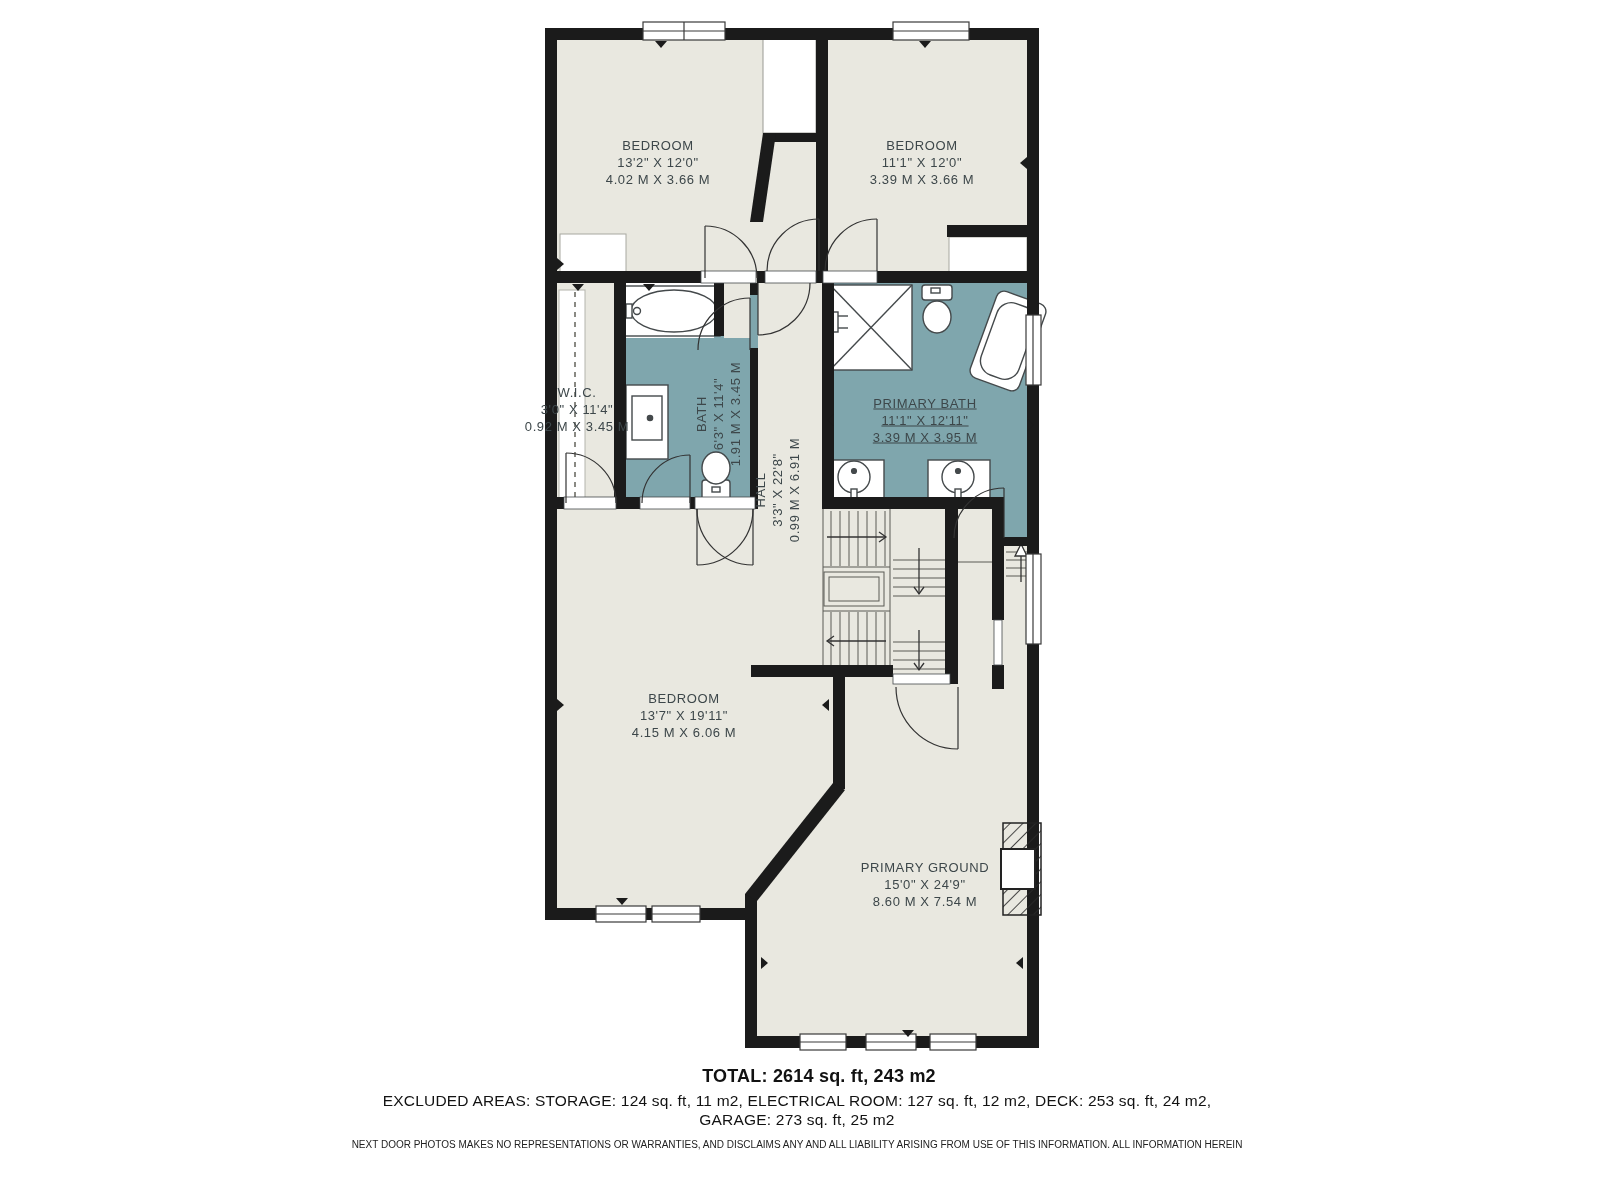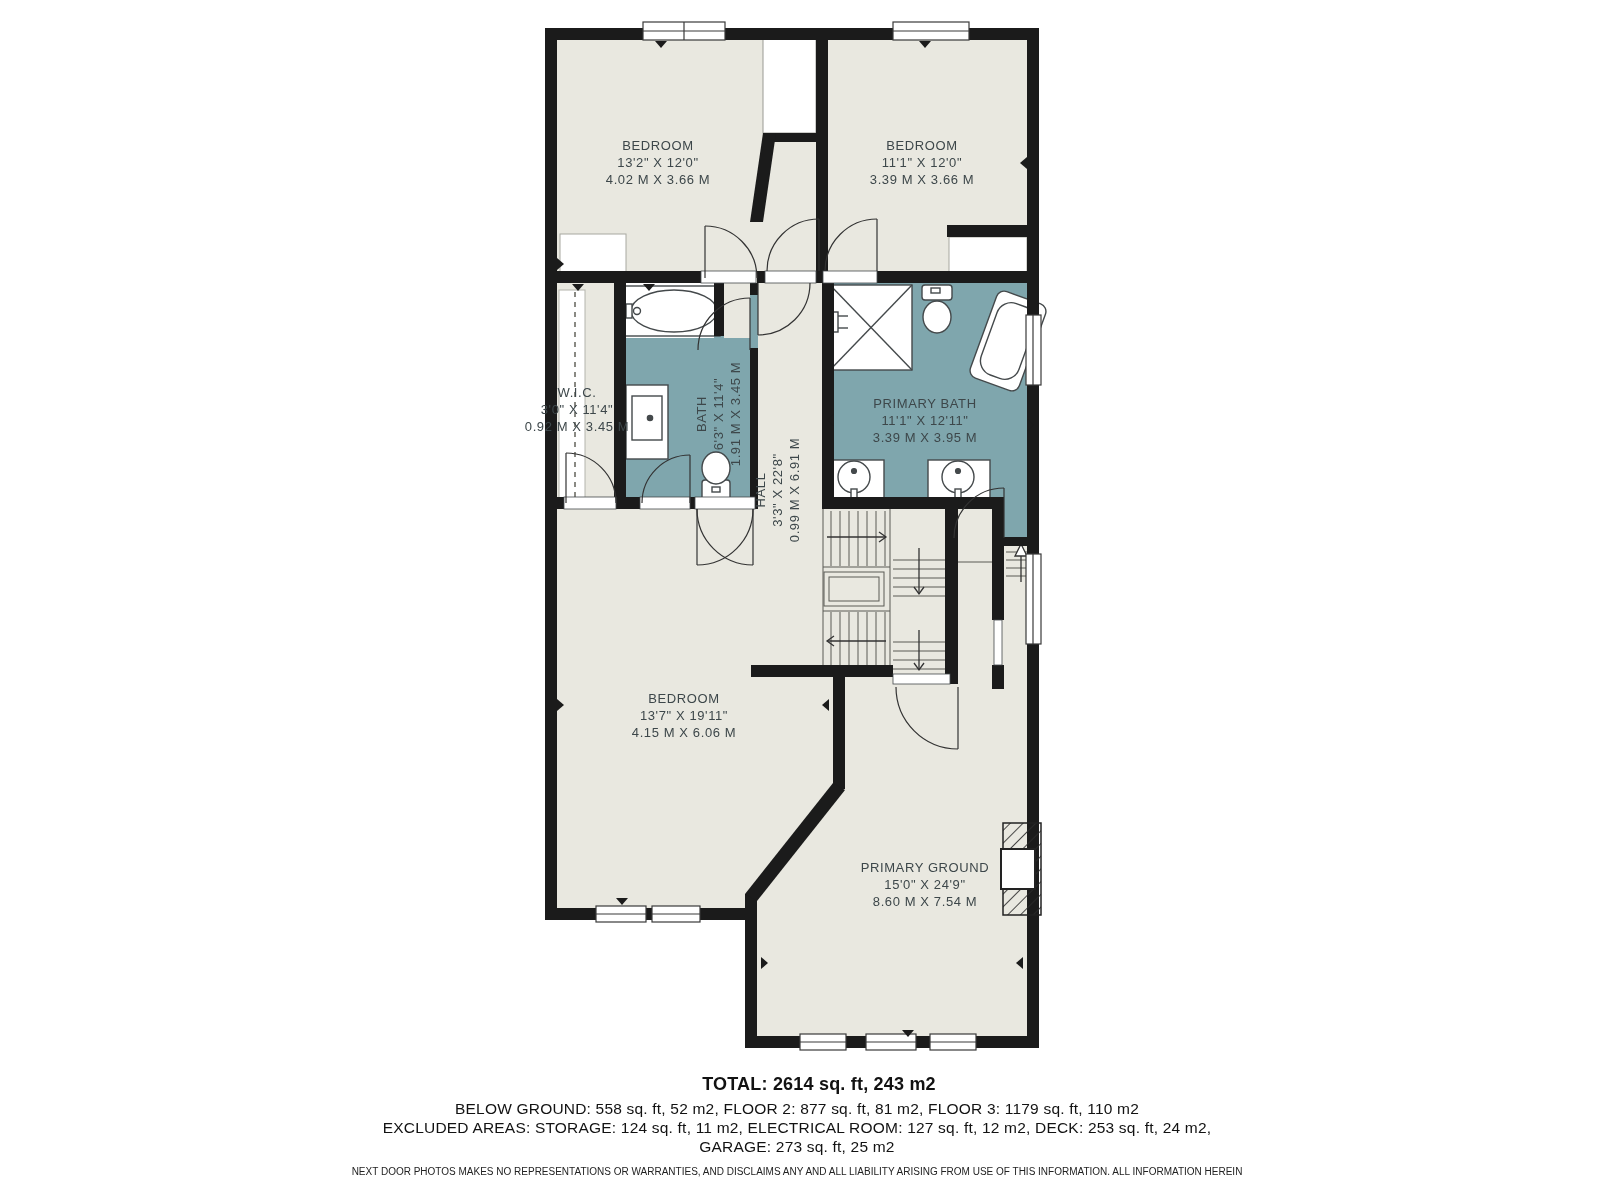--- a/index.html
+++ b/index.html
@@ -5,21 +5,21 @@
   html,body{margin:0;padding:0;background:#ffffff;}
   #stage{position:relative;width:1594px;height:1200px;background:#ffffff;overflow:hidden;
          font-family:"Liberation Sans", sans-serif;}
   #plan-svg{position:absolute;left:0;top:0;}
   .room-label{position:absolute;transform:translate(-50%,-50%);text-align:center;
               color:#3d474a;font-size:13px;line-height:17px;letter-spacing:0.6px;
               white-space:nowrap;z-index:5;}
   .room-label.rot{transform:translate(-50%,-50%) rotate(-90deg);}
   .room-label .rname{font-weight:normal;}
   #footer{position:absolute;left:0;top:1062px;width:100%;text-align:center;color:#121212;z-index:5;}
-  #footer .total{font-size:18px;font-weight:bold;margin:12px 0 4px 0;letter-spacing:0.2px;padding-left:44px;}
+  #footer .total{font-size:18px;font-weight:bold;margin:4px 0 4px 0;letter-spacing:0.2px;padding-left:44px;}
   #footer .sline{font-size:15.5px;line-height:19px;letter-spacing:0.2px;}
   #footer .disclaimer{margin-top:9px;font-size:10px;line-height:13px;color:#222;
                       max-width:1120px;margin-left:auto;margin-right:auto;}
 </style>
 </head>
 <body>
 
 <div id="stage">
 
   <svg id="plan-svg" width="1600" height="1200" viewBox="0 0 1600 1200">
@@ -358,41 +358,40 @@
     <div class="rdim">6'3" X 11'4"</div>
     <div class="rdim">1.91 M X 3.45 M</div>
   </div>
 
   <div class="room-label rot" style="left:777px;top:490px;">
     <div class="rname">HALL</div>
     <div class="rdim">3'3" X 22'8"</div>
     <div class="rdim">0.99 M X 6.91 M</div>
   </div>
 
-  <div class="room-label" style="left:925px;top:420px;">
+  <div class="room-label" style="left:925px;top:420px;text-decoration:underline;">
     <div class="rname">PRIMARY BATH</div>
     <div class="rdim">11'1" X 12'11"</div>
     <div class="rdim">3.39 M X 3.95 M</div>
   </div>
 
   <div class="room-label" style="left:684px;top:715px;">
     <div class="rname">BEDROOM</div>
     <div class="rdim">13'7" X 19'11"</div>
     <div class="rdim">4.15 M X 6.06 M</div>
   </div>
 
   <div class="room-label" style="left:925px;top:884px;">
     <div class="rname">PRIMARY GROUND</div>
     <div class="rdim">15'0" X 24'9"</div>
     <div class="rdim">8.60 M X 7.54 M</div>
   </div>
 
   <div id="footer">
     <div class="total">TOTAL: 2614 sq. ft, 243 m2</div>
-    <div class="sline">BELOW GROUND: 558 sq. ft, 52 m2, FLOOR 2: 877 sq. ft, 81 m2, FLOOR 3: 1179 sq. ft, 110 m2</div>
     <div class="sline">EXCLUDED AREAS: STORAGE: 124 sq. ft, 11 m2, ELECTRICAL ROOM: 127 sq. ft, 12 m2, DECK: 253 sq. ft, 24 m2,</div>
     <div class="sline">GARAGE: 273 sq. ft, 25 m2</div>
     <div class="disclaimer">
       <div>NEXT DOOR PHOTOS MAKES NO REPRESENTATIONS OR WARRANTIES, AND DISCLAIMS ANY AND ALL LIABILITY ARISING FROM USE OF THIS INFORMATION. ALL INFORMATION HEREIN</div>
     </div>
   </div>
 
 </div>
 
 </body></html>

